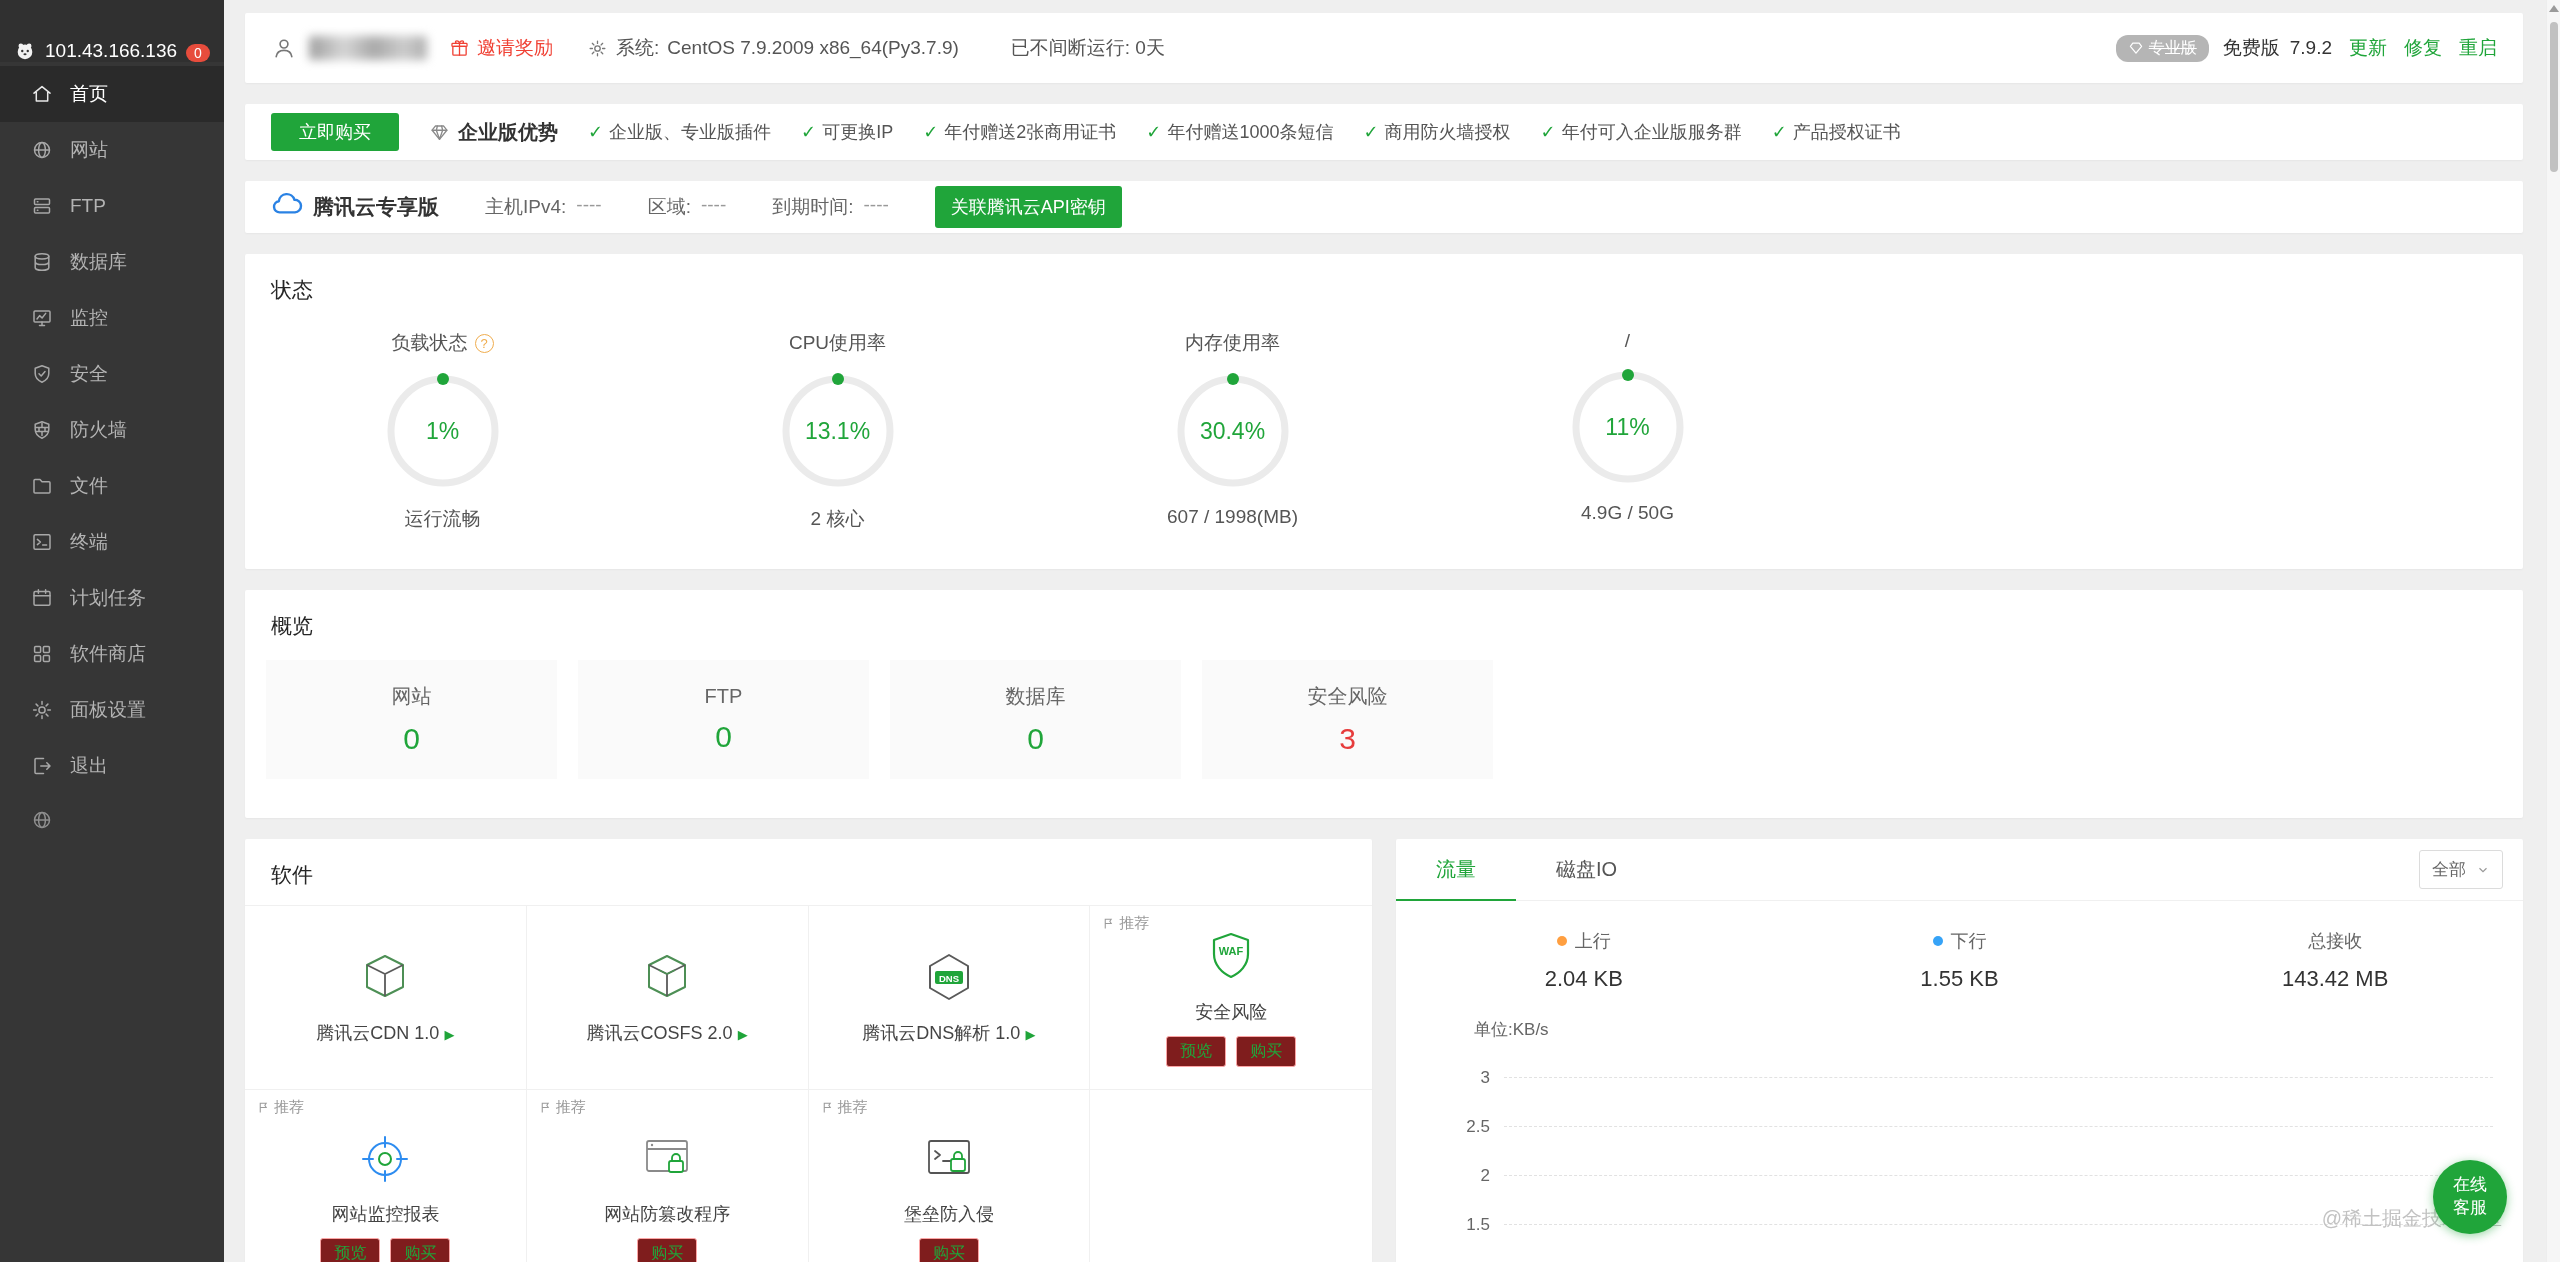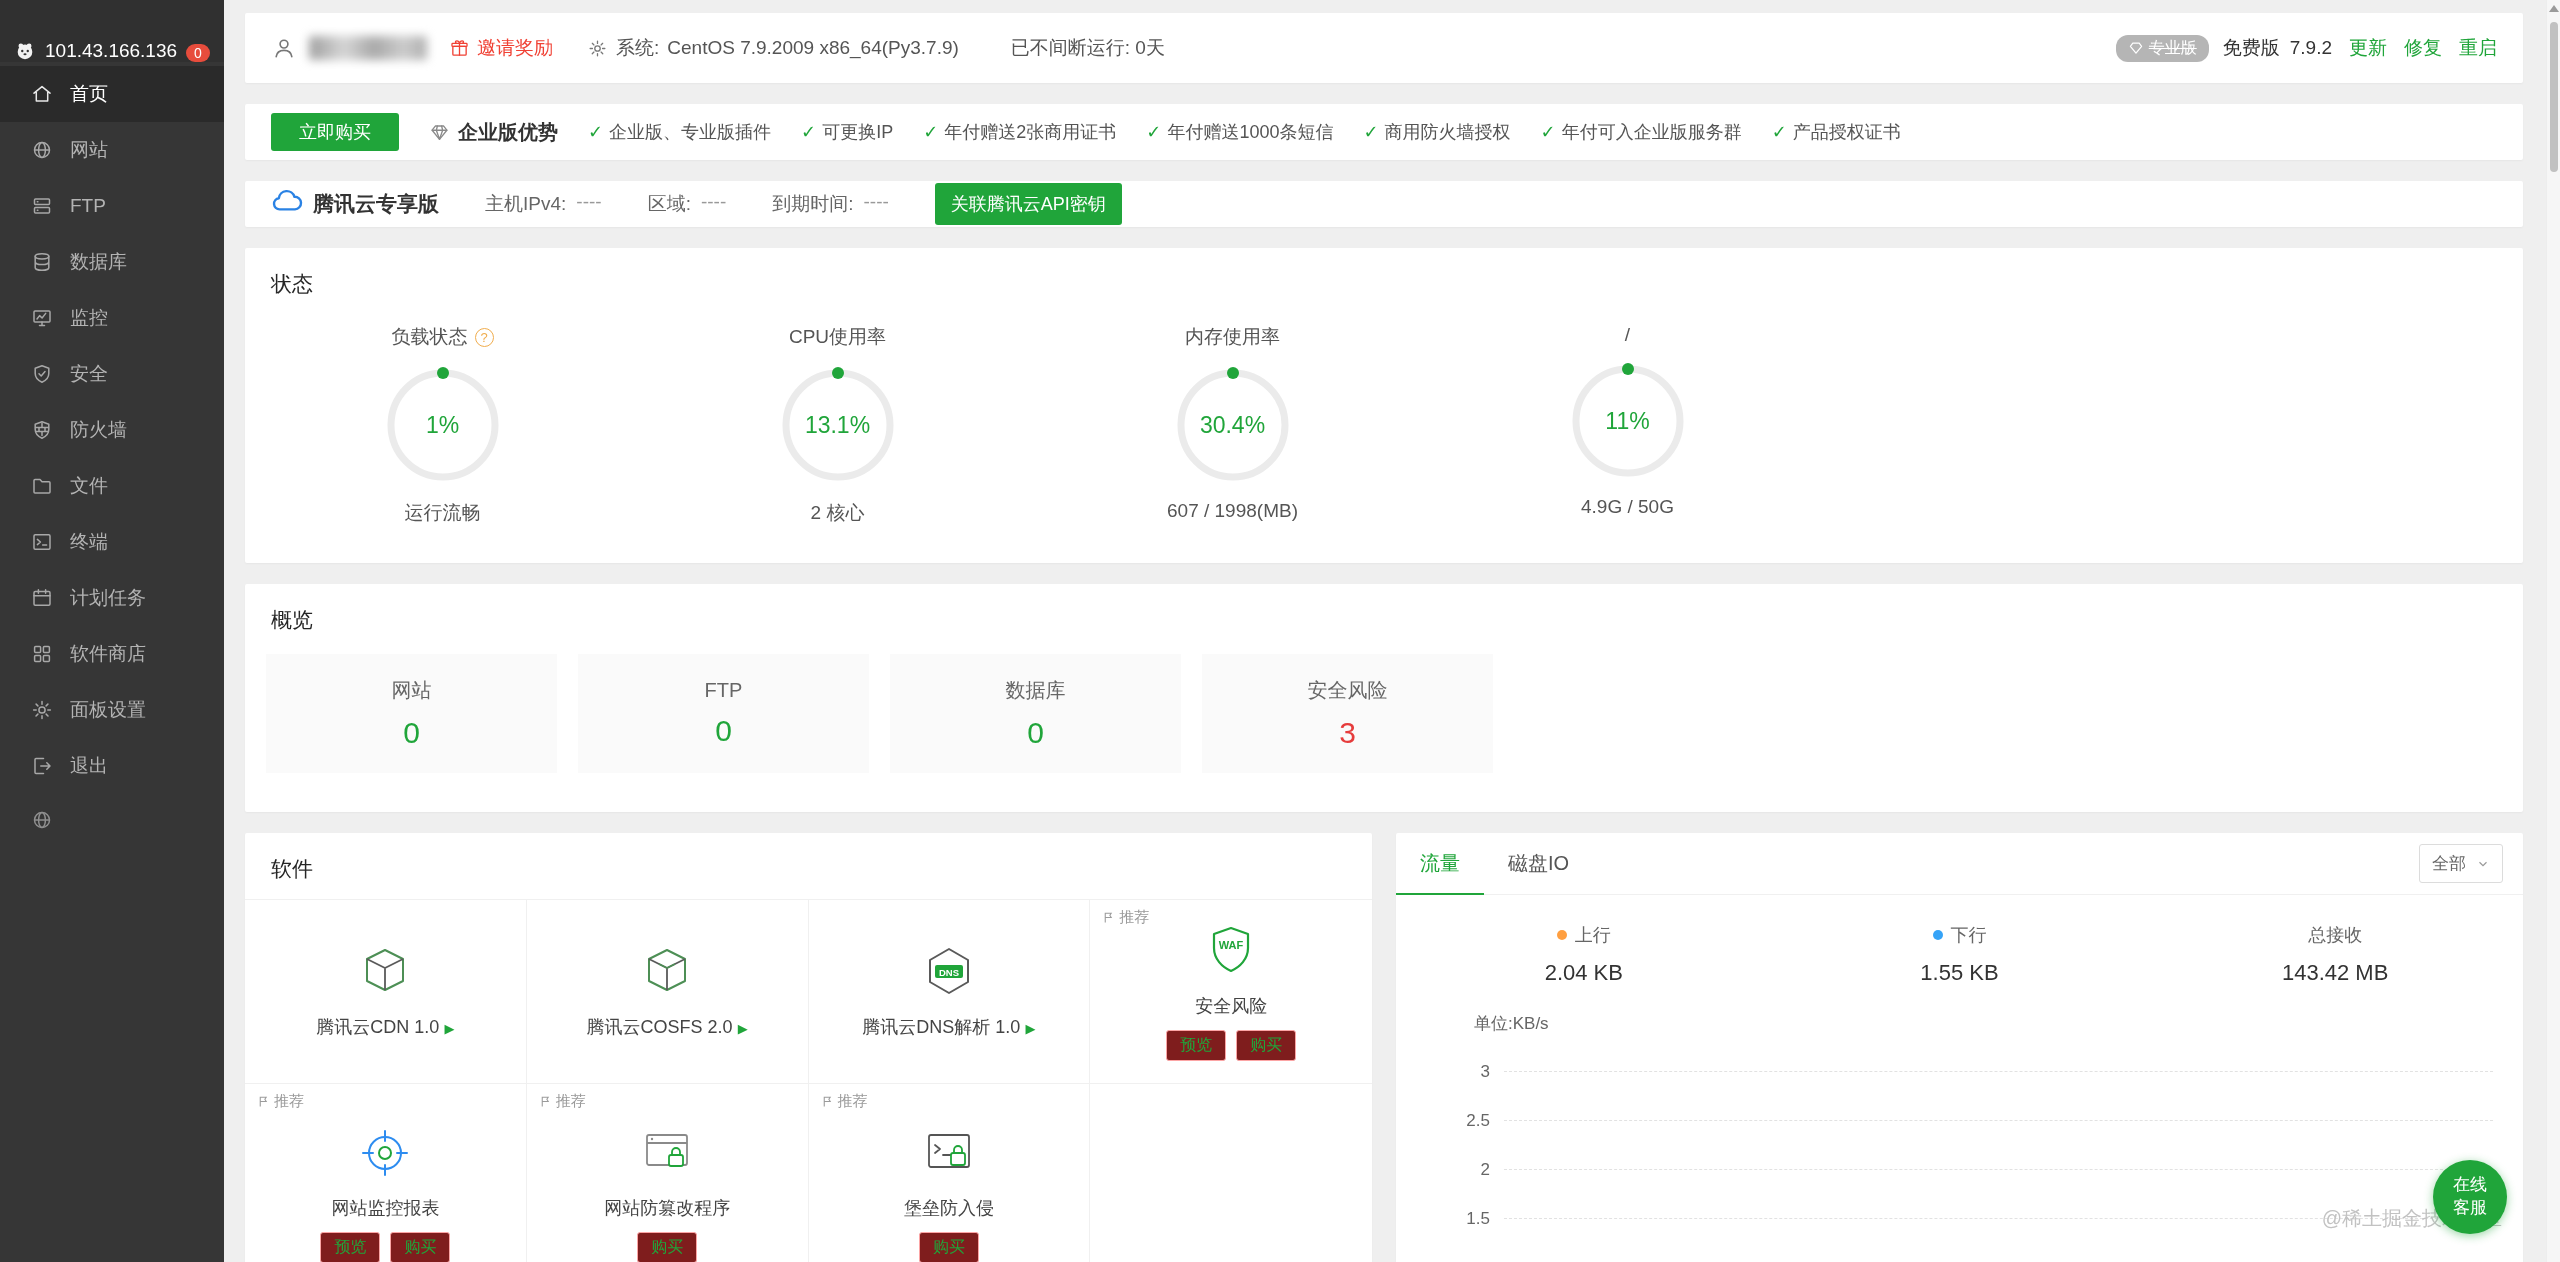--- a/index.html
+++ b/index.html
@@ -46,21 +46,21 @@
 
   
   .pbar { height:56px; display:flex; align-items:center; padding:0 26px; gap:30px; }
   .buy-btn { background:#20a53a; color:#fff; border:none; border-radius:3px; padding:7px 28px; font-size:18px; cursor:pointer; font-family:inherit; }
   .ptitle { display:flex; align-items:center; gap:8px; font-weight:bold; color:#333; font-size:20px; }
   .diamond-icon svg { width:21px; height:21px; stroke:#8a8a8a; }
   .feat { display:flex; align-items:center; gap:6px; color:#555; font-size:18px; }
   .check-icon::before { content:"✓"; color:#20a53a; font-weight:bold; font-size:18px; }
 
   
-  .tbar { height:46px; display:flex; align-items:center; padding:0 26px; gap:46px; }
+  .tbar { height:52px; display:flex; align-items:center; padding:0 26px; gap:46px; }
   .tlogo-grp { display:flex; align-items:center; gap:10px; }
   .tlogo svg { width:32px; height:32px; stroke:#2a82e4; stroke-width:1.8; }
   .ttitle { font-size:21px; font-weight:bold; color:#333; }
   .tpair { display:flex; gap:10px; color:#666; }
   .tpair .tval { color:#999; }
   .api-btn { background:#20a53a; color:#fff; border:none; border-radius:3px; padding:9px 16px; font-size:18px; cursor:pointer; font-family:inherit; }
 
   
   .status-card { height:315px; }
   .panel-title { padding:22px 26px 0; font-size:21px; color:#262626; font-weight:500; }
@@ -97,21 +97,21 @@
   .play-icon::before { content:"▶"; color:#20a53a; font-size:13px; }
   .cell-btns { display:flex; gap:10px; margin-top:2px; }
   .btn-outline { background:#7f1d1d; border:1px solid #fca5a5; color:#20a53a; border-radius:3px;
     padding:4px 13px; font-size:16px; cursor:pointer; font-family:inherit; }
   .rec-tag { position:absolute; top:8px; left:12px; display:flex; align-items:center; gap:4px; color:#9b9b9b; font-size:15px; }
   .rec-tag svg { width:13px; height:13px; stroke:#9b9b9b; }
 
   
   .traf-card { flex:1; height:640px; }
   .tabs { display:flex; align-items:center; height:62px; border-bottom:1px solid #f0f0f0; padding-right:20px; }
-  .tab { padding:0 24px; height:62px; line-height:60px; font-size:20px; color:#555; cursor:pointer; }
+  .tab { padding:0 40px; height:62px; line-height:60px; font-size:20px; color:#555; cursor:pointer; }
   .tab.active { color:#20a53a; border-bottom:2px solid #20a53a; }
   .tspace { flex:1; }
   .filter-sel { display:flex; align-items:center; gap:10px; border:1px solid #dcdcdc; border-radius:3px;
     padding:7px 12px; color:#666; font-size:17px; cursor:pointer; }
   .filter-sel svg { width:14px; height:14px; stroke:#999; }
   .stats { display:flex; margin-top:28px; }
   .stat { flex:1; display:flex; flex-direction:column; align-items:center; gap:13px; }
   .stat-l { display:flex; align-items:center; gap:8px; color:#666; font-size:18px; }
   .dot { width:10px; height:10px; border-radius:50%; }
   .stat-v { color:#333; font-size:22px; }

